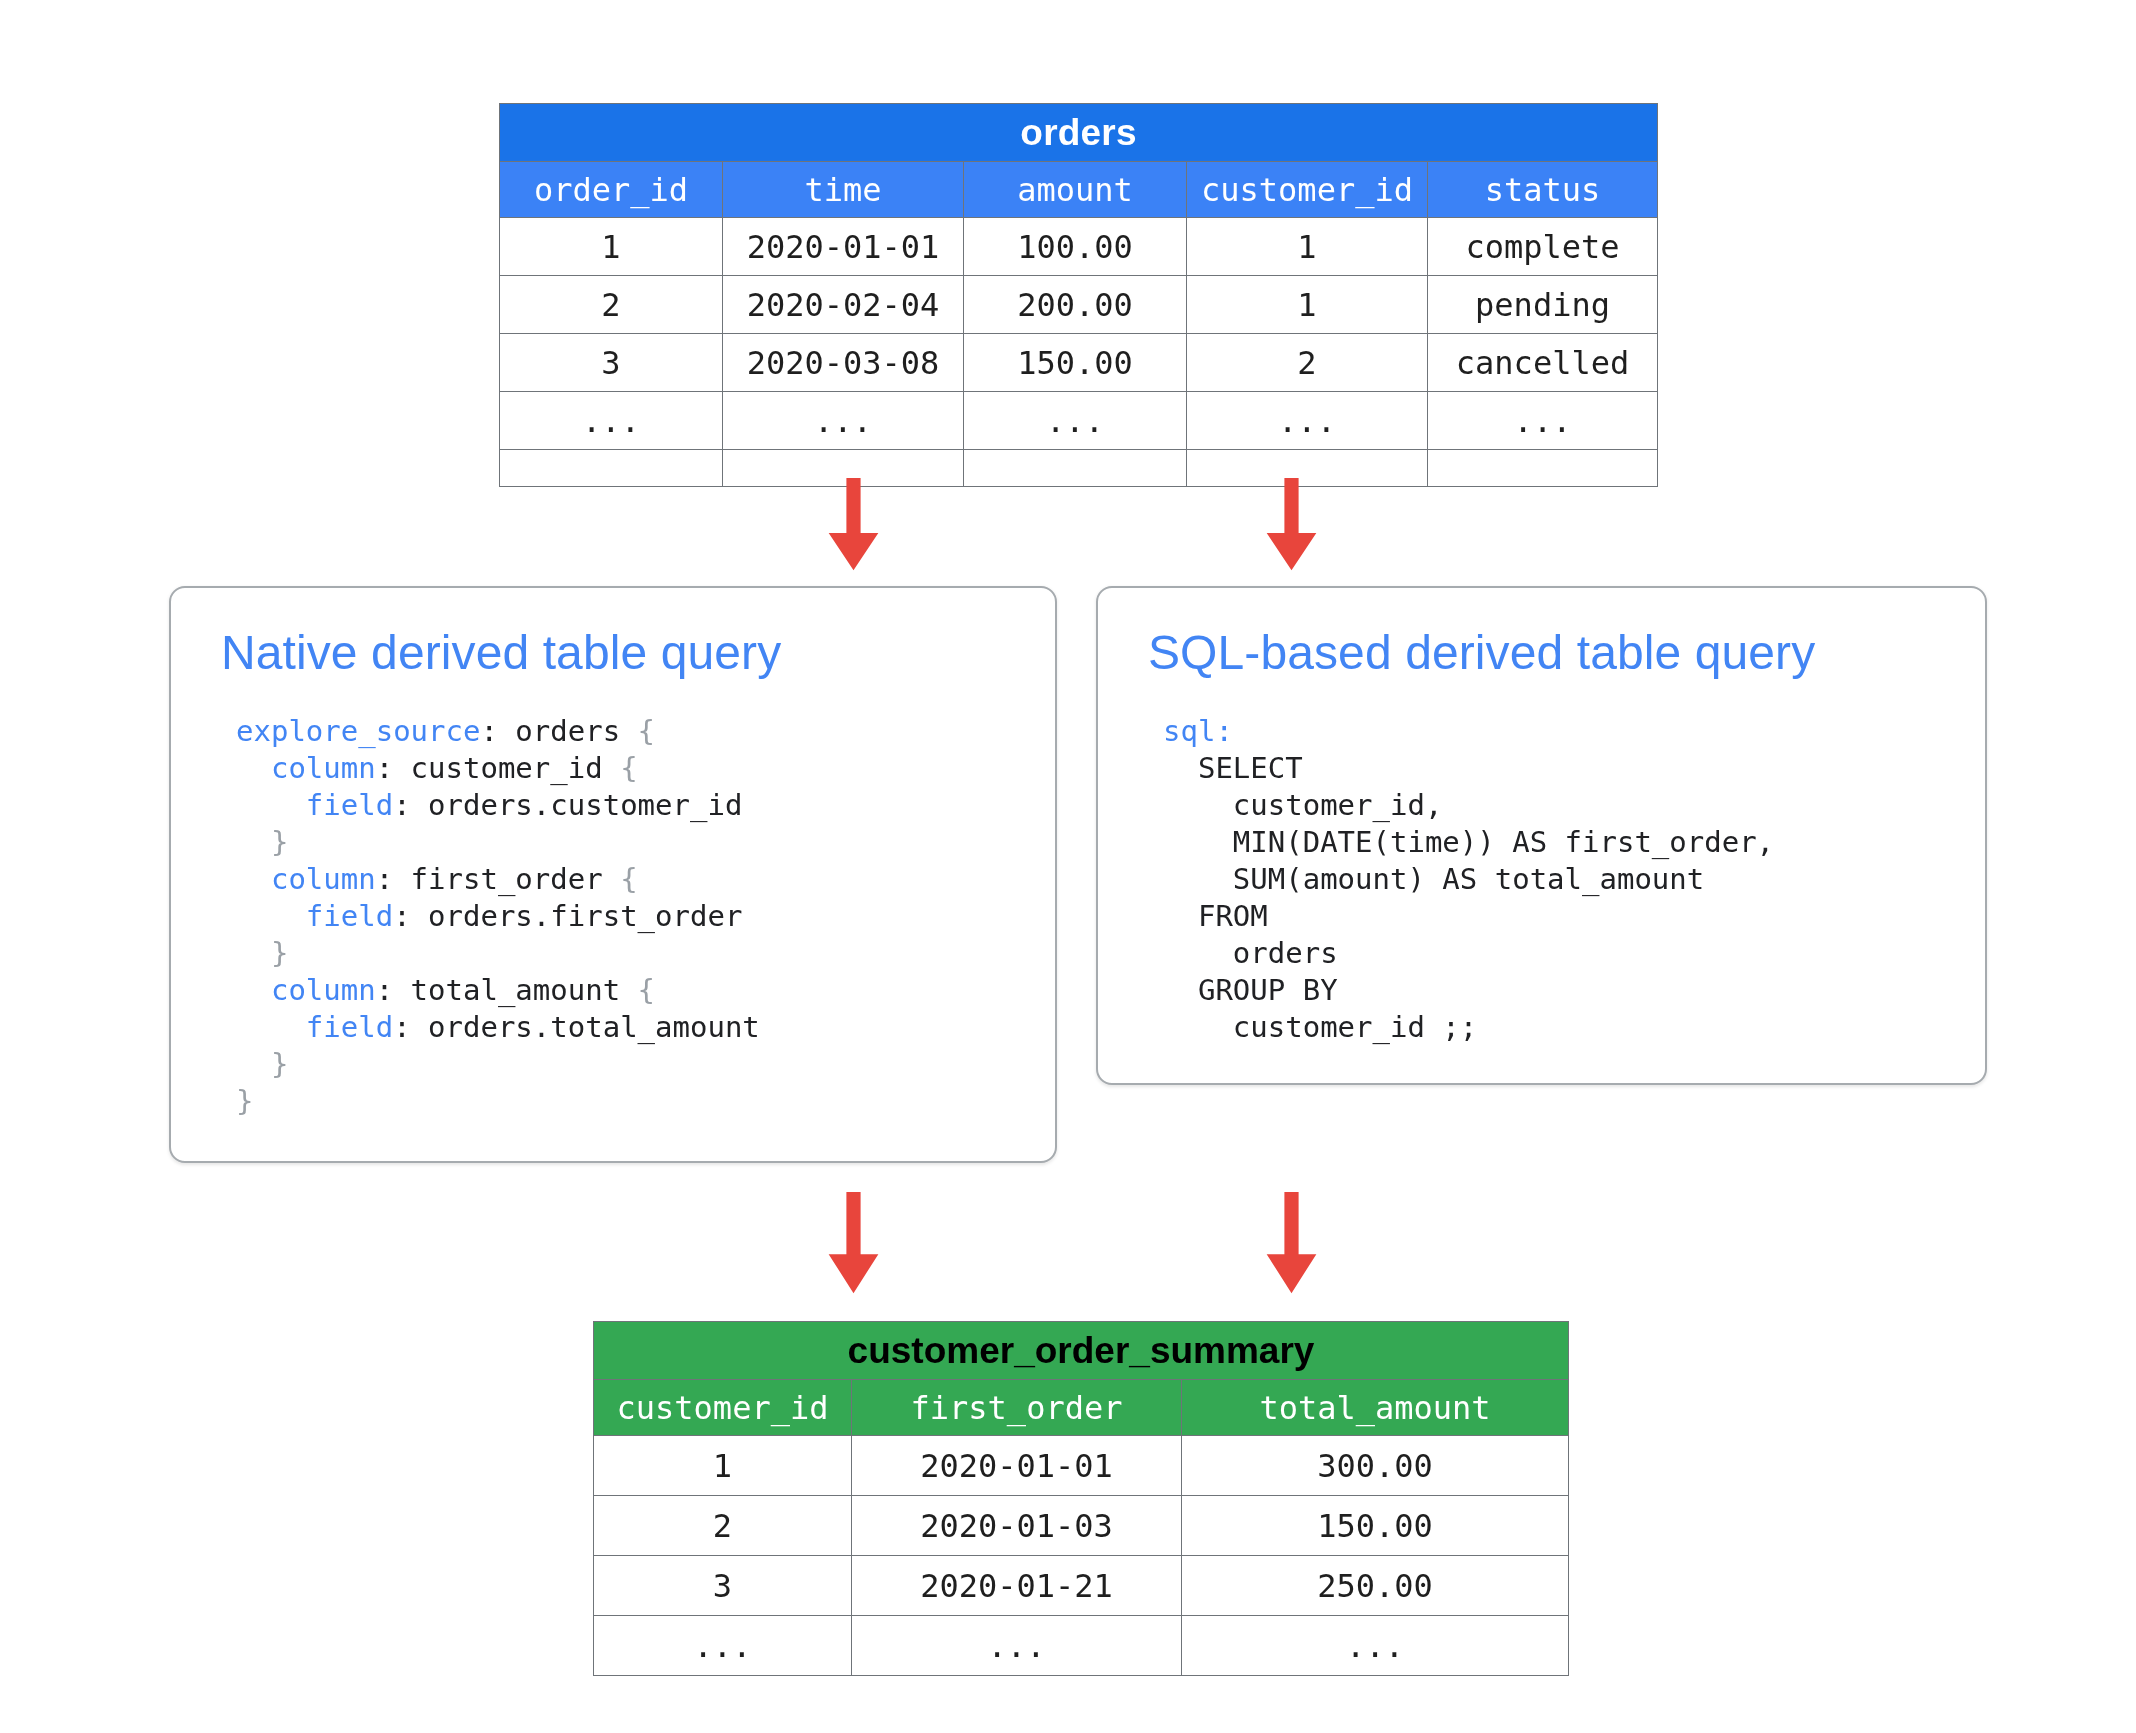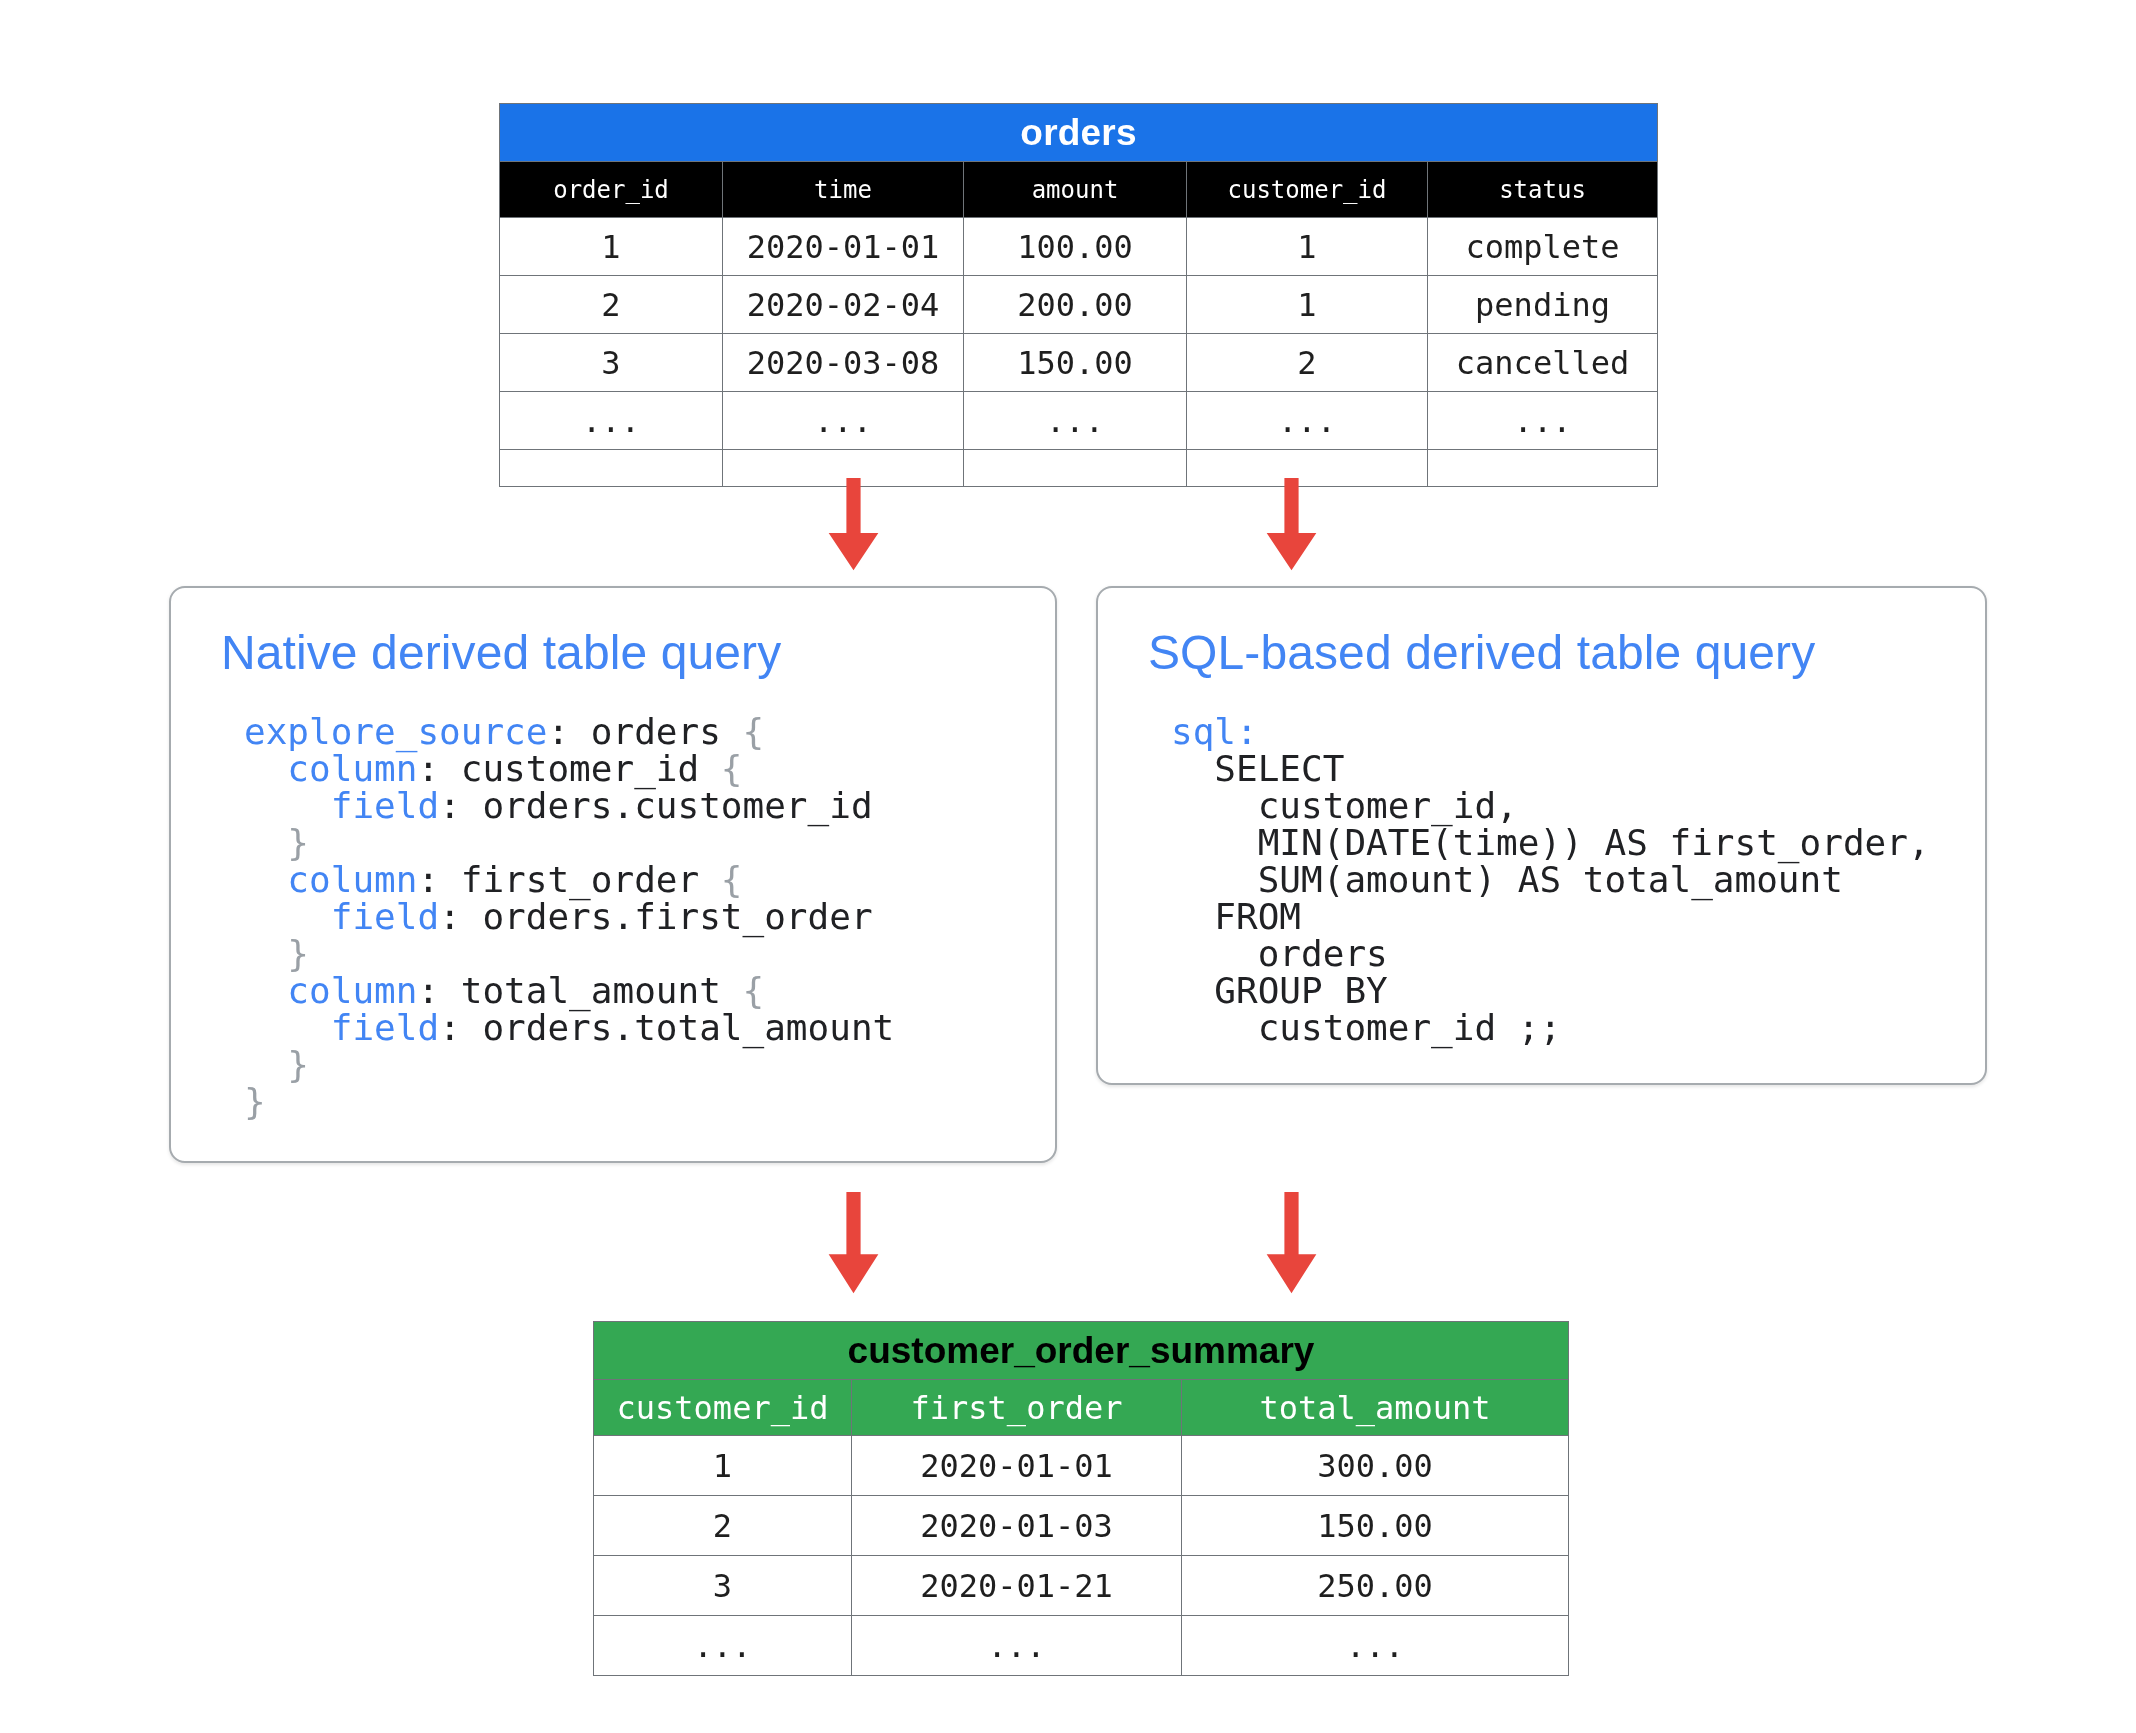--- a/index.html
+++ b/index.html
@@ -47,23 +47,23 @@
   #orders-table .tbl-title {
     background: #1a73e8;
     color: #ffffff;
     font-family: "Liberation Sans", sans-serif;
     font-weight: bold;
     font-size: 37px;
     height: 57px;
     letter-spacing: 0.2px;
   }
   #orders-table .col-head {
-    background: #000000;
+    background: #3b82f6;
     color: #ffffff;
-    font-size: 24px;
+    font-size: 32px;
     height: 55px;
   }
   #orders-table .cell {
     background: #ffffff;
     color: #1f1f1f;
     font-size: 32px;
     height: 57px;
   }
   #orders-table .cell-empty { height: 36px; }
 
@@ -115,25 +115,24 @@
     font-size: 48px;
     letter-spacing: 0.1px;
     white-space: nowrap;
   }
 
   .code {
     position: absolute;
     left: 65px;
     top: 125px;
     font-family: "DejaVu Sans Mono", monospace;
-    font-size: 36px;
+    font-size: 29px;
     line-height: 37px;
     color: #202124;
     white-space: pre;
-    margin-left: 8px;
   }
   .code .kw   { color: #4285f4; }
   .code .br   { color: #9aa0a6; }
 
   
   .arrow { position: absolute; }
 </style>
 </head>
 <body>
 

